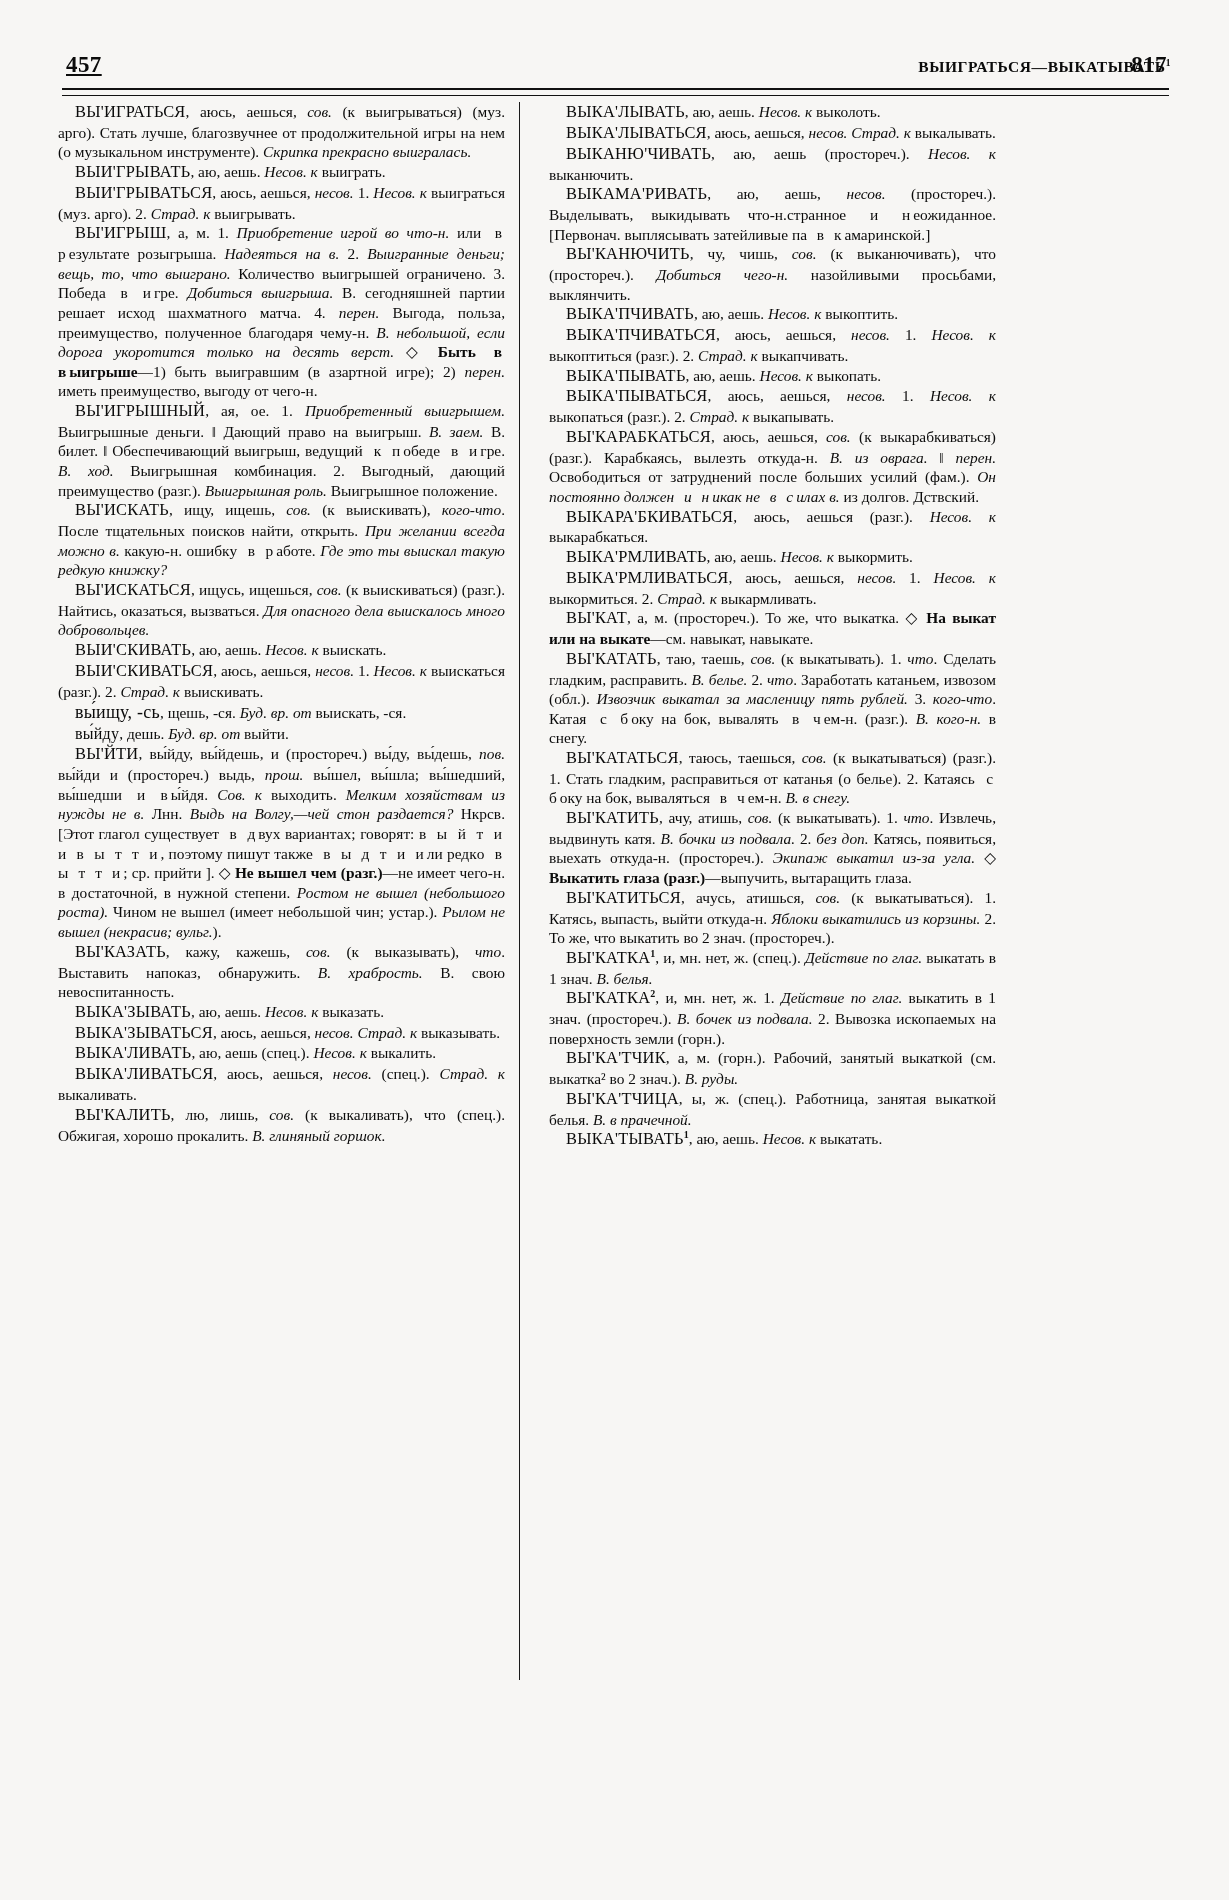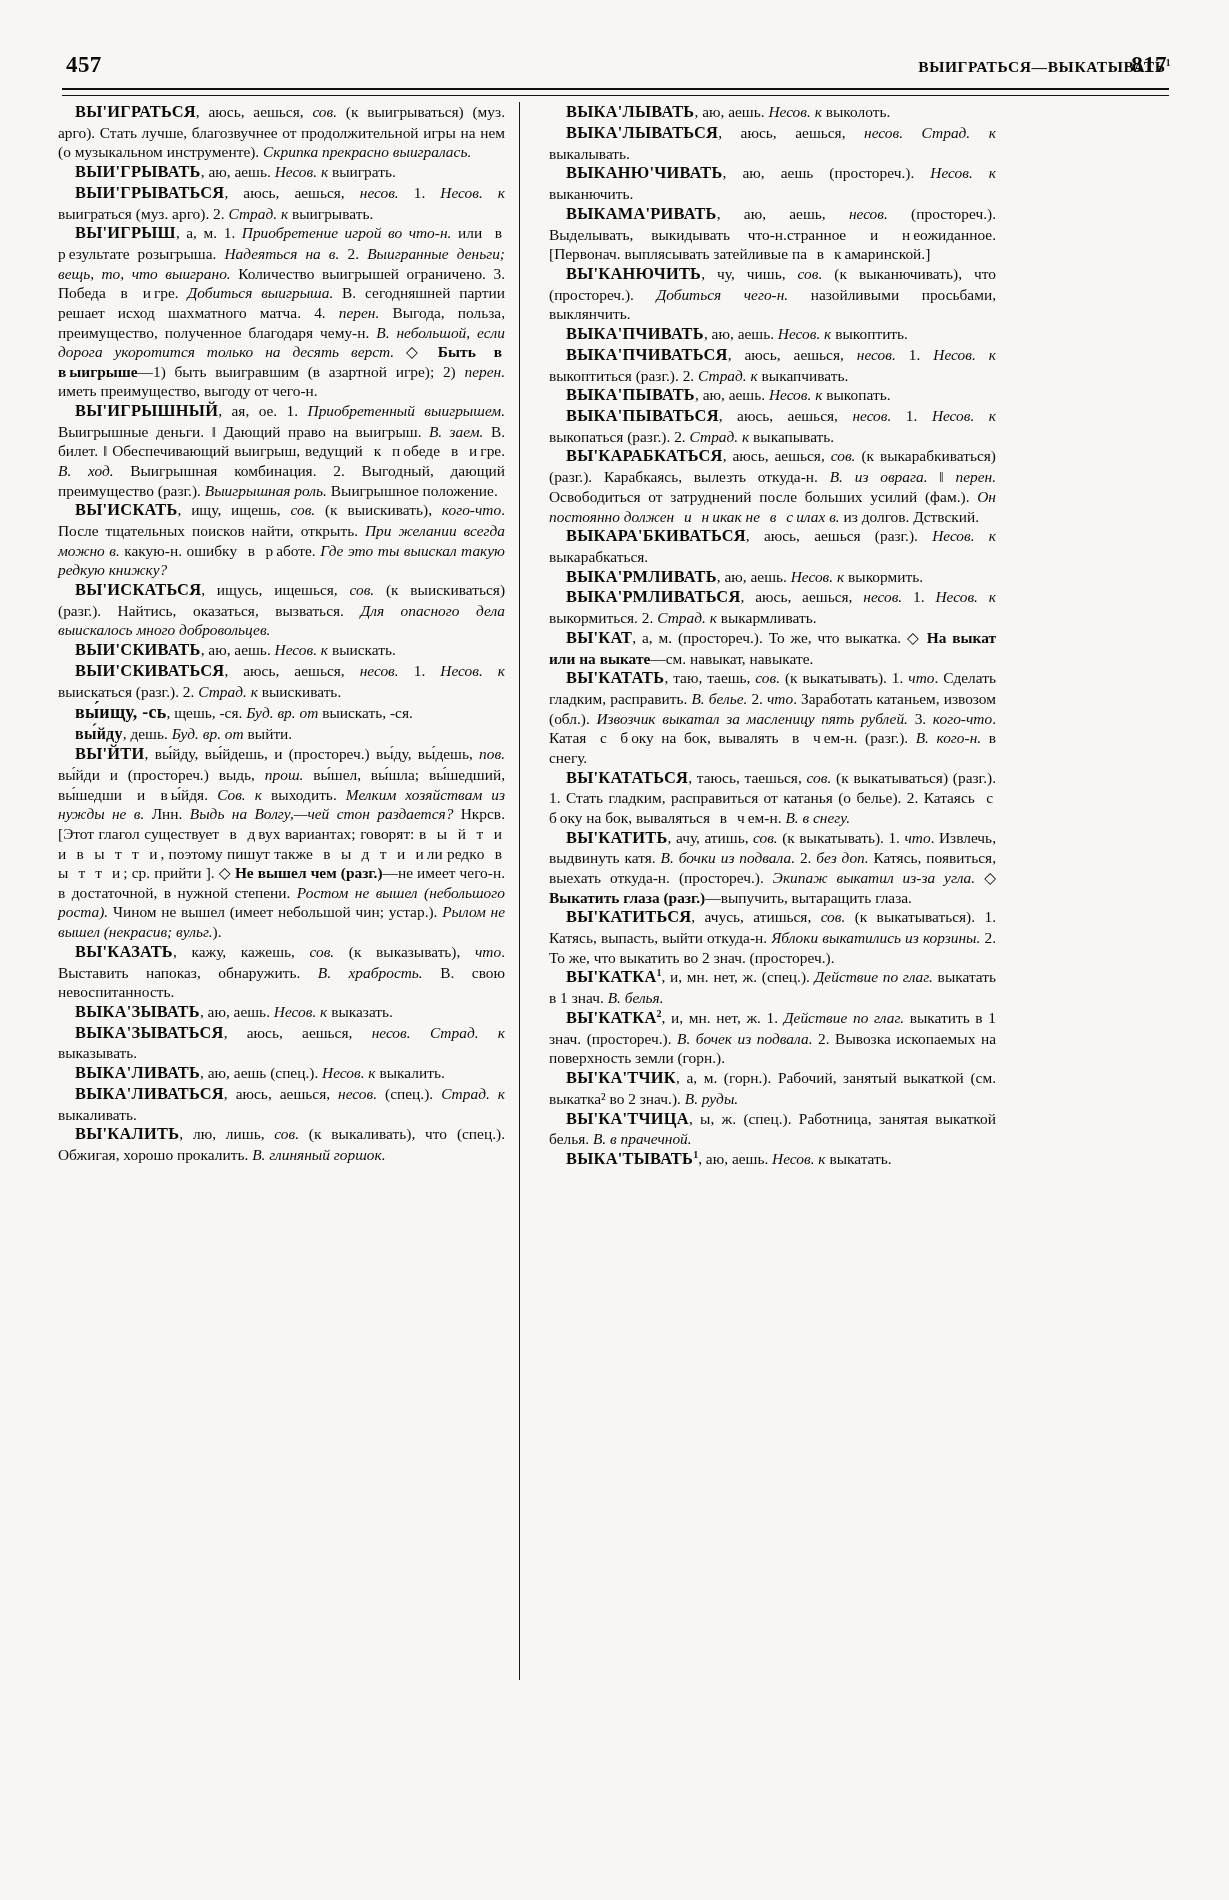--- a/index.html
+++ b/index.html
@@ -35,21 +35,21 @@
     position: relative;
     height: 34px;
   }
   .folio {
     position: absolute;
     top: 0;
     font-weight: bold;
     font-size: 23px;
     letter-spacing: 0.4px;
   }
-  .folio.left  { left: 8px; }
+  .folio.left  { left: 8px; text-decoration: underline; }
   .folio.right { right: 4px; }
   .runtitle {
     position: absolute;
     left: 0; right: 0;
     top: 6px;
     text-align: right;
     font-weight: bold;
     font-size: 15.5px;
     letter-spacing: 0.6px;
   }
@@ -91,21 +91,21 @@
     height: 1578px;
   }
 
   
   .entry {
     margin: 0;
     padding: 0;
     text-indent: 17px;
   }
   .hw {
-    font-weight: bold;
+    font-weight: normal;
     font-size: 16.4px;
     letter-spacing: 0.25px;
   }
   .it { font-style: italic; }
   .bd { font-weight: bold; }
   .sp { letter-spacing: 3px; }
 </style>
 </head>
 <body>
 

